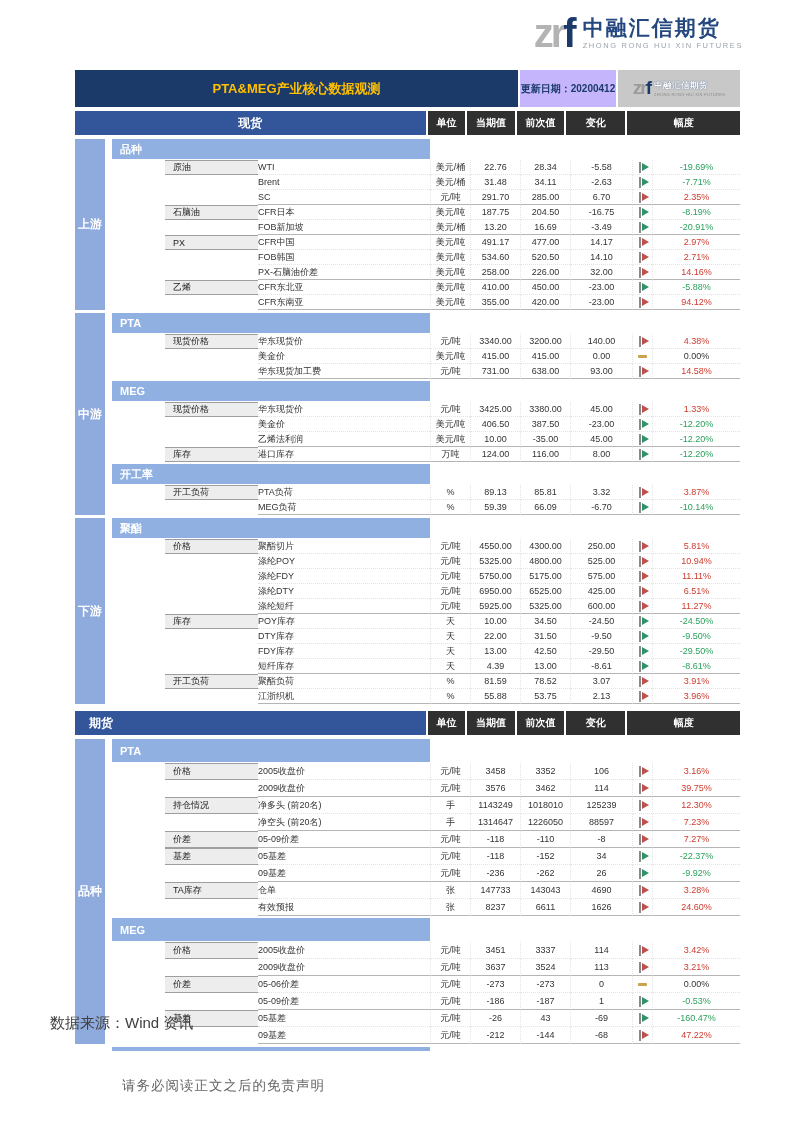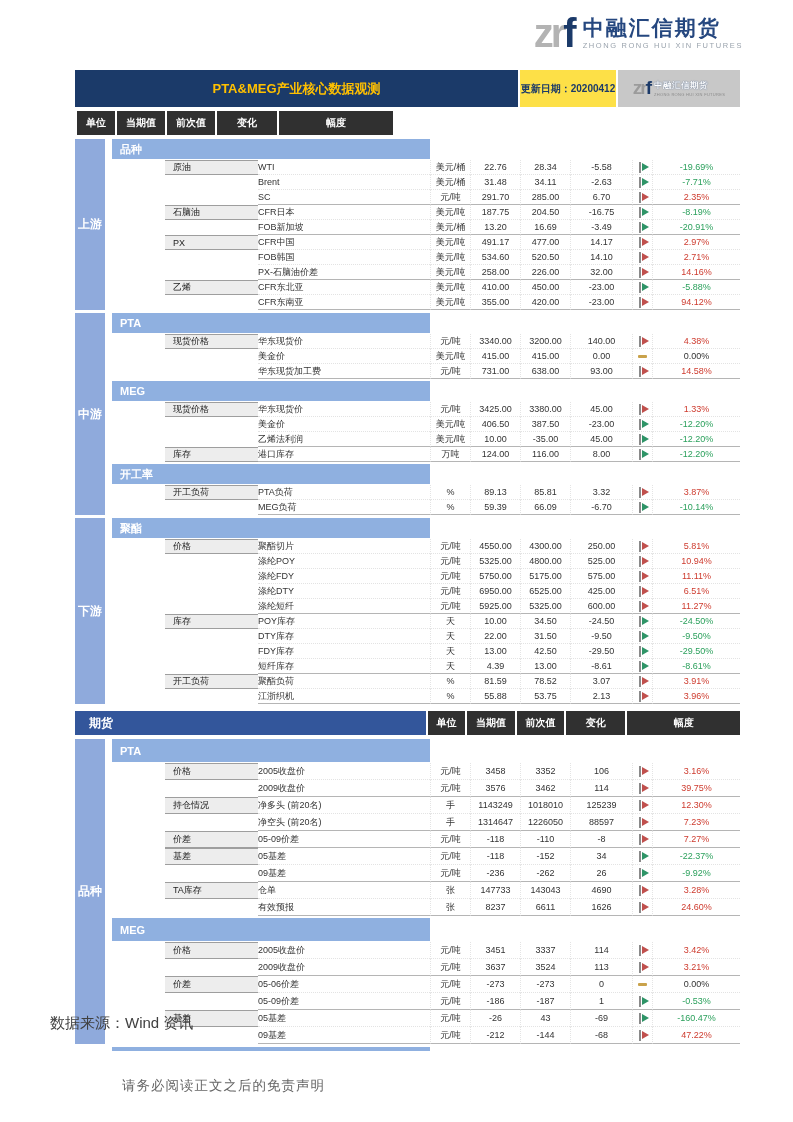--- a/index.html
+++ b/index.html
@@ -16,21 +16,21 @@
   .logo-zr{color:#B3B3B3}.logo-f{color:var(--navy)}
   .logo-text{display:flex;flex-direction:column}
   .logo-cn{font-size:21px;font-weight:bold;color:#25477F;letter-spacing:2px;line-height:1.1}
   .logo-en{font-size:7.5px;color:#9AA3AD;letter-spacing:1.6px;margin-top:2px}
 
   .report{position:absolute;left:75px;top:70px;width:665px}
 
   
   .titlebar{display:flex;height:37px}
   .tb-title{flex:1;background:var(--navy);color:var(--gold);font-weight:bold;font-size:13px;display:flex;align-items:center;justify-content:center}
-  .tb-date{width:98px;background:#fde047;color:var(--navy);font-weight:bold;font-size:10px;display:flex;align-items:center;justify-content:center;border-left:2px solid #fff;white-space:nowrap}
+  .tb-date{width:98px;background:#c4b5fd;color:var(--navy);font-weight:bold;font-size:10px;display:flex;align-items:center;justify-content:center;border-left:2px solid #fff;white-space:nowrap}
   .tb-logo{width:124px;background:#C8C8C8;border-left:2px solid #fff;display:flex;align-items:center;justify-content:center;gap:4px}
   .mini-mark{font-weight:bold;font-size:19px;letter-spacing:-2px;line-height:.85}
   .mini-zr{color:#9B9B9B}.mini-f{color:var(--navy)}
   .mini-text{display:flex;flex-direction:column}
   .mini-cn{font-size:8.5px;font-weight:bold;color:#fff;text-shadow:0 0 1px var(--navy);letter-spacing:.5px}
   .mini-en{font-size:4px;color:#8B8B8B;letter-spacing:.3px}
 
   
   .colheader{display:flex;height:24px;margin-top:4px}
   .ch-label{width:355px;background:var(--blue);color:#fff;font-weight:bold;font-size:12px;display:flex;align-items:center}
@@ -95,20 +95,21 @@
       <div class="tb-logo">
         <div class="mini-mark"><span class="mini-zr">zr</span><span class="mini-f">f</span></div>
         <div class="mini-text">
           <span class="mini-cn">中融汇信期货</span>
           <span class="mini-en">ZHONG RONG HUI XIN FUTURES</span>
         </div>
       </div>
     </div>
 
     <div class="colheader">
+      <div class="ch-label center">现货</div>
       <div class="ch-cell ch-unit">单位</div>
       <div class="ch-cell ch-cur">当期值</div>
       <div class="ch-cell ch-prev">前次值</div>
       <div class="ch-cell ch-chg">变化</div>
       <div class="ch-cell ch-pct">幅度</div>
     </div>
 
     <div class="tbody spot" id="spot-body">
         <div class="group">
           <div class="group-label">上游</div>

